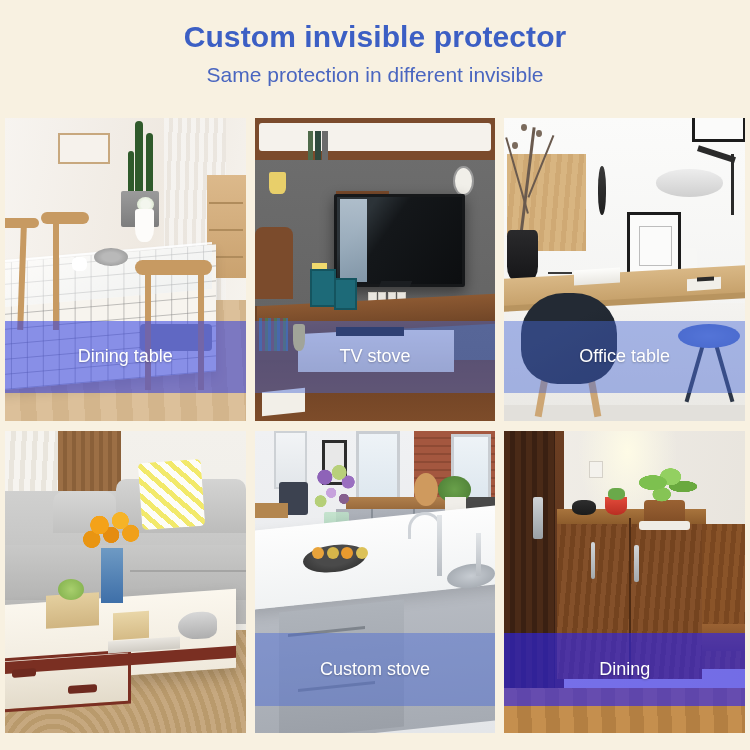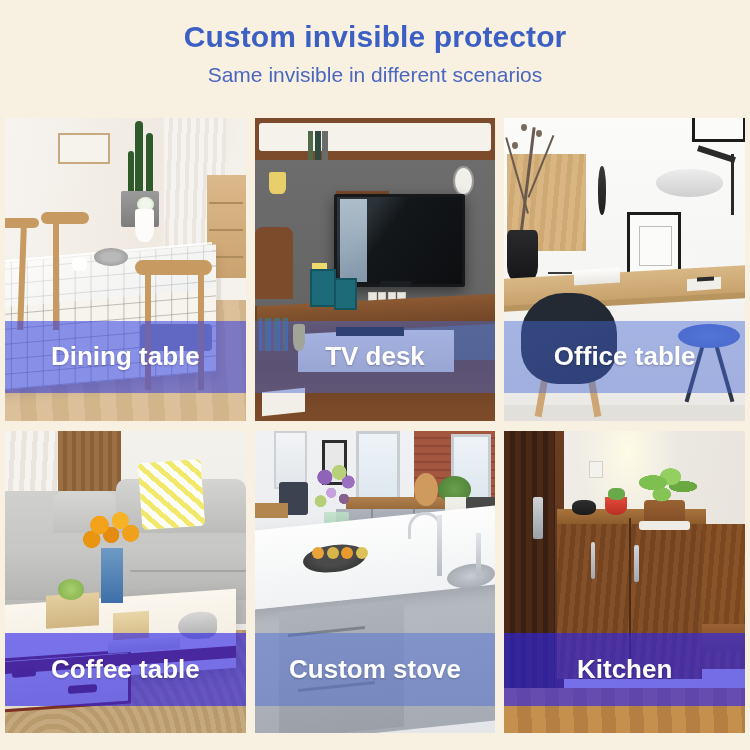--- a/index.html
+++ b/index.html
@@ -44,21 +44,21 @@
   .band{
     position:absolute;left:0;right:0;
     bottom:9%;height:24%;
     background:rgba(46,61,225,0.55);
     display:flex;align-items:center;justify-content:center;
     z-index:40;
   }
   .band.soft{background:rgba(70,105,215,0.45);}
   .band.deep{background:rgba(44,36,235,0.62);}
   .band-label{
-    color:#ffffff;font-size:26px;font-weight:bold;
+    color:#ffffff;font-size:18px;font-weight:normal;
     text-shadow:0 1px 2px rgba(0,0,0,0.25);
     white-space:nowrap;
   }
 
   
   .s1{background:linear-gradient(#f3efe9 0%,#f1ece4 55%,#e3cdab 100%);}
   .s1 .wall{position:absolute;left:0;top:0;width:100%;height:62%;
     background:linear-gradient(100deg,#f7f4f0,#efe9e1 60%,#f6f3ee);}
   .s1 .curtain{position:absolute;right:8%;top:0;width:26%;height:62%;
     background:repeating-linear-gradient(92deg,#f6f4f1 0 5px,#eae5de 5px 9px);opacity:.9;}
@@ -388,21 +388,21 @@
   .s6 .floor{position:absolute;left:0;bottom:0;width:100%;height:15%;
     background:repeating-linear-gradient(88deg,#c58f4e 0 14px,#b37f42 14px 28px);z-index:10;}
 </style>
 </head>
 <body>
 
 <div class="page">
 
   <div class="header">
     <div class="title">Custom invisible protector</div>
-    <div class="subtitle">Same invisible in different scenarios</div>
+    <div class="subtitle">Same protection in different invisible</div>
   </div>
 
   <div class="grid">
 
     <div class="tile">
       <div class="scene s1">
         <div class="wall"></div>
           <div class="curtain"></div>
           <div class="frame"></div>
         <div class="cabinet">
@@ -464,21 +464,21 @@
           <div class="yvase"></div>
         <div class="whitecab"></div>
           <div class="soundbar"></div>
         <div class="console"></div>
         <div class="pfy"></div>
           <div class="pf pf1"></div>
           <div class="pf pf2"></div>
         <div class="book2"></div>
       </div>
       <div class="band soft">
-        <span class="band-label">TV desk</span>
+        <span class="band-label">TV stove</span>
       </div>
     </div>
 
     <div class="tile">
       <div class="scene s3">
         <div class="wall"></div>
         <div class="woodpanel"></div>
         <div class="br1 branch"></div>
           <div class="br2 branch"></div>
           <div class="br3 branch"></div>
@@ -532,23 +532,20 @@
         <div class="drawer"></div>
         <div class="handle h1"></div>
           <div class="handle h2"></div>
         <div class="bluevase"></div>
         <div class="flowers"></div>
         <div class="greens"></div>
         <div class="box1"></div>
         <div class="mags"></div>
         <div class="box2"></div>
         <div class="figure"></div>
-      </div>
-      <div class="band deep">
-        <span class="band-label">Coffee table</span>
       </div>
     </div>
 
     <div class="tile">
       <div class="scene s5">
         <div class="bg"></div>
         <div class="brick"></div>
         <div class="leftwin"></div>
           <div class="pic"></div>
         <div class="win1"></div>
@@ -607,18 +604,18 @@
         <div class="redbowl"></div>
           <div class="succ"></div>
         <div class="plantpot"></div>
           <div class="plantsaucer"></div>
           <div class="plant"></div>
         <div class="door"></div>
           <div class="doorframe"></div>
           <div class="doorhandle"></div>
       </div>
       <div class="band deep">
-        <span class="band-label">Kitchen</span>
+        <span class="band-label">Dining</span>
       </div>
     </div>
 
   </div>
 </div>
 
 </body></html>

